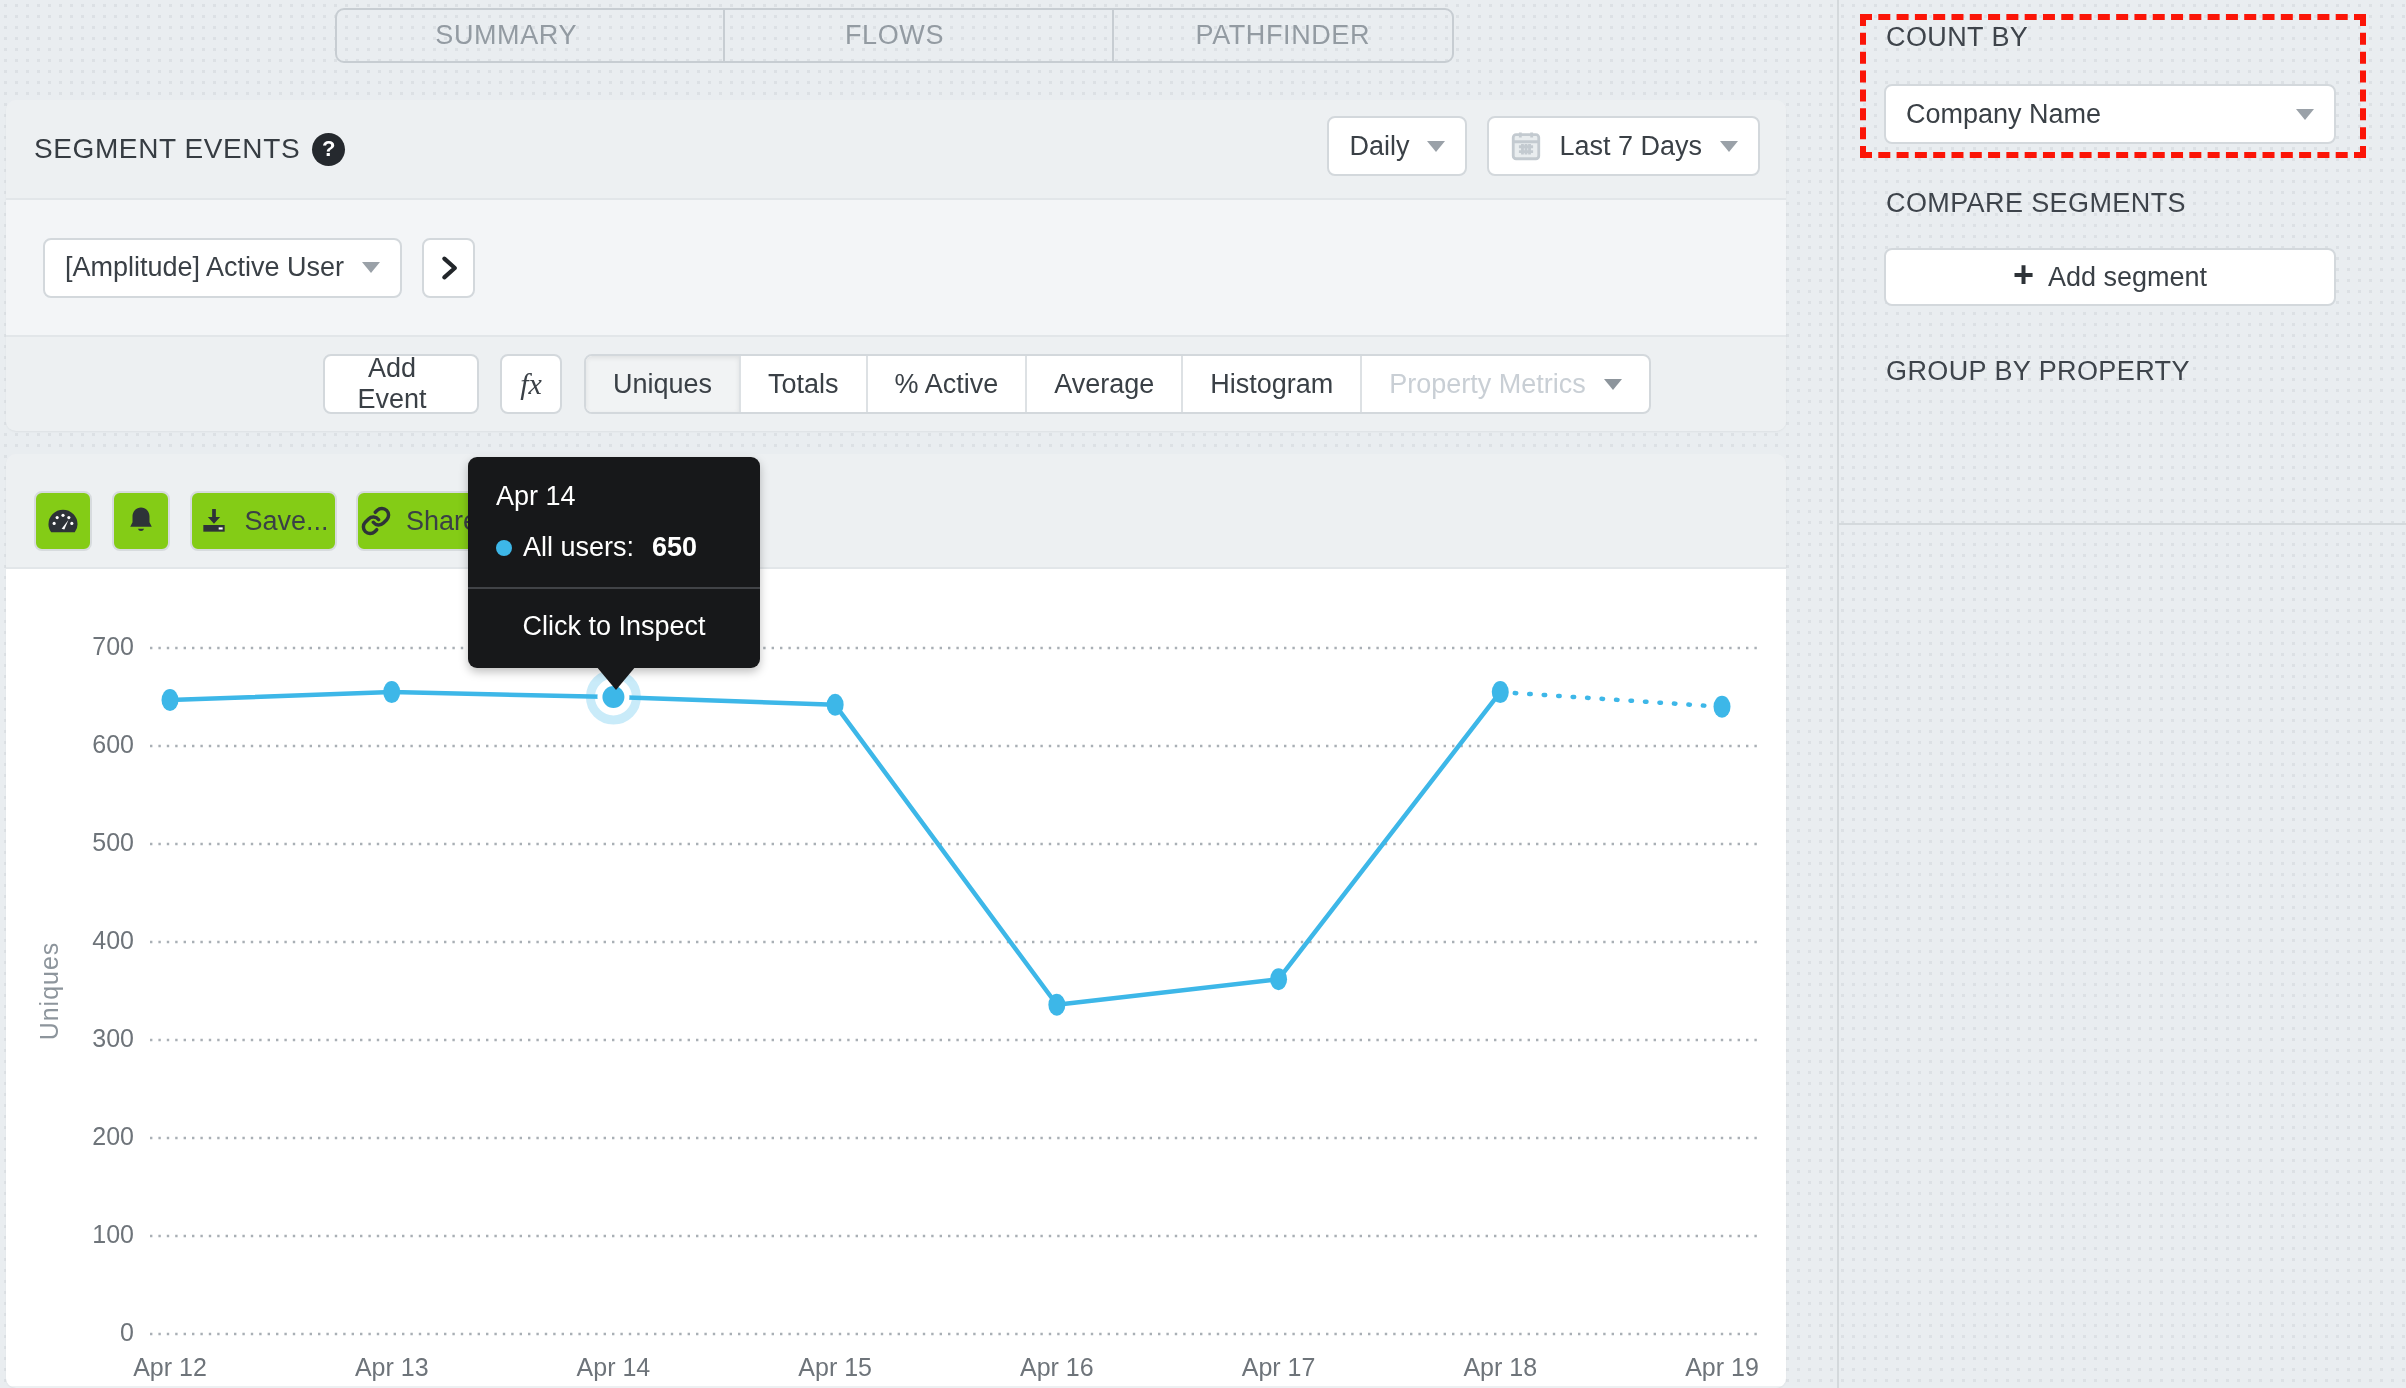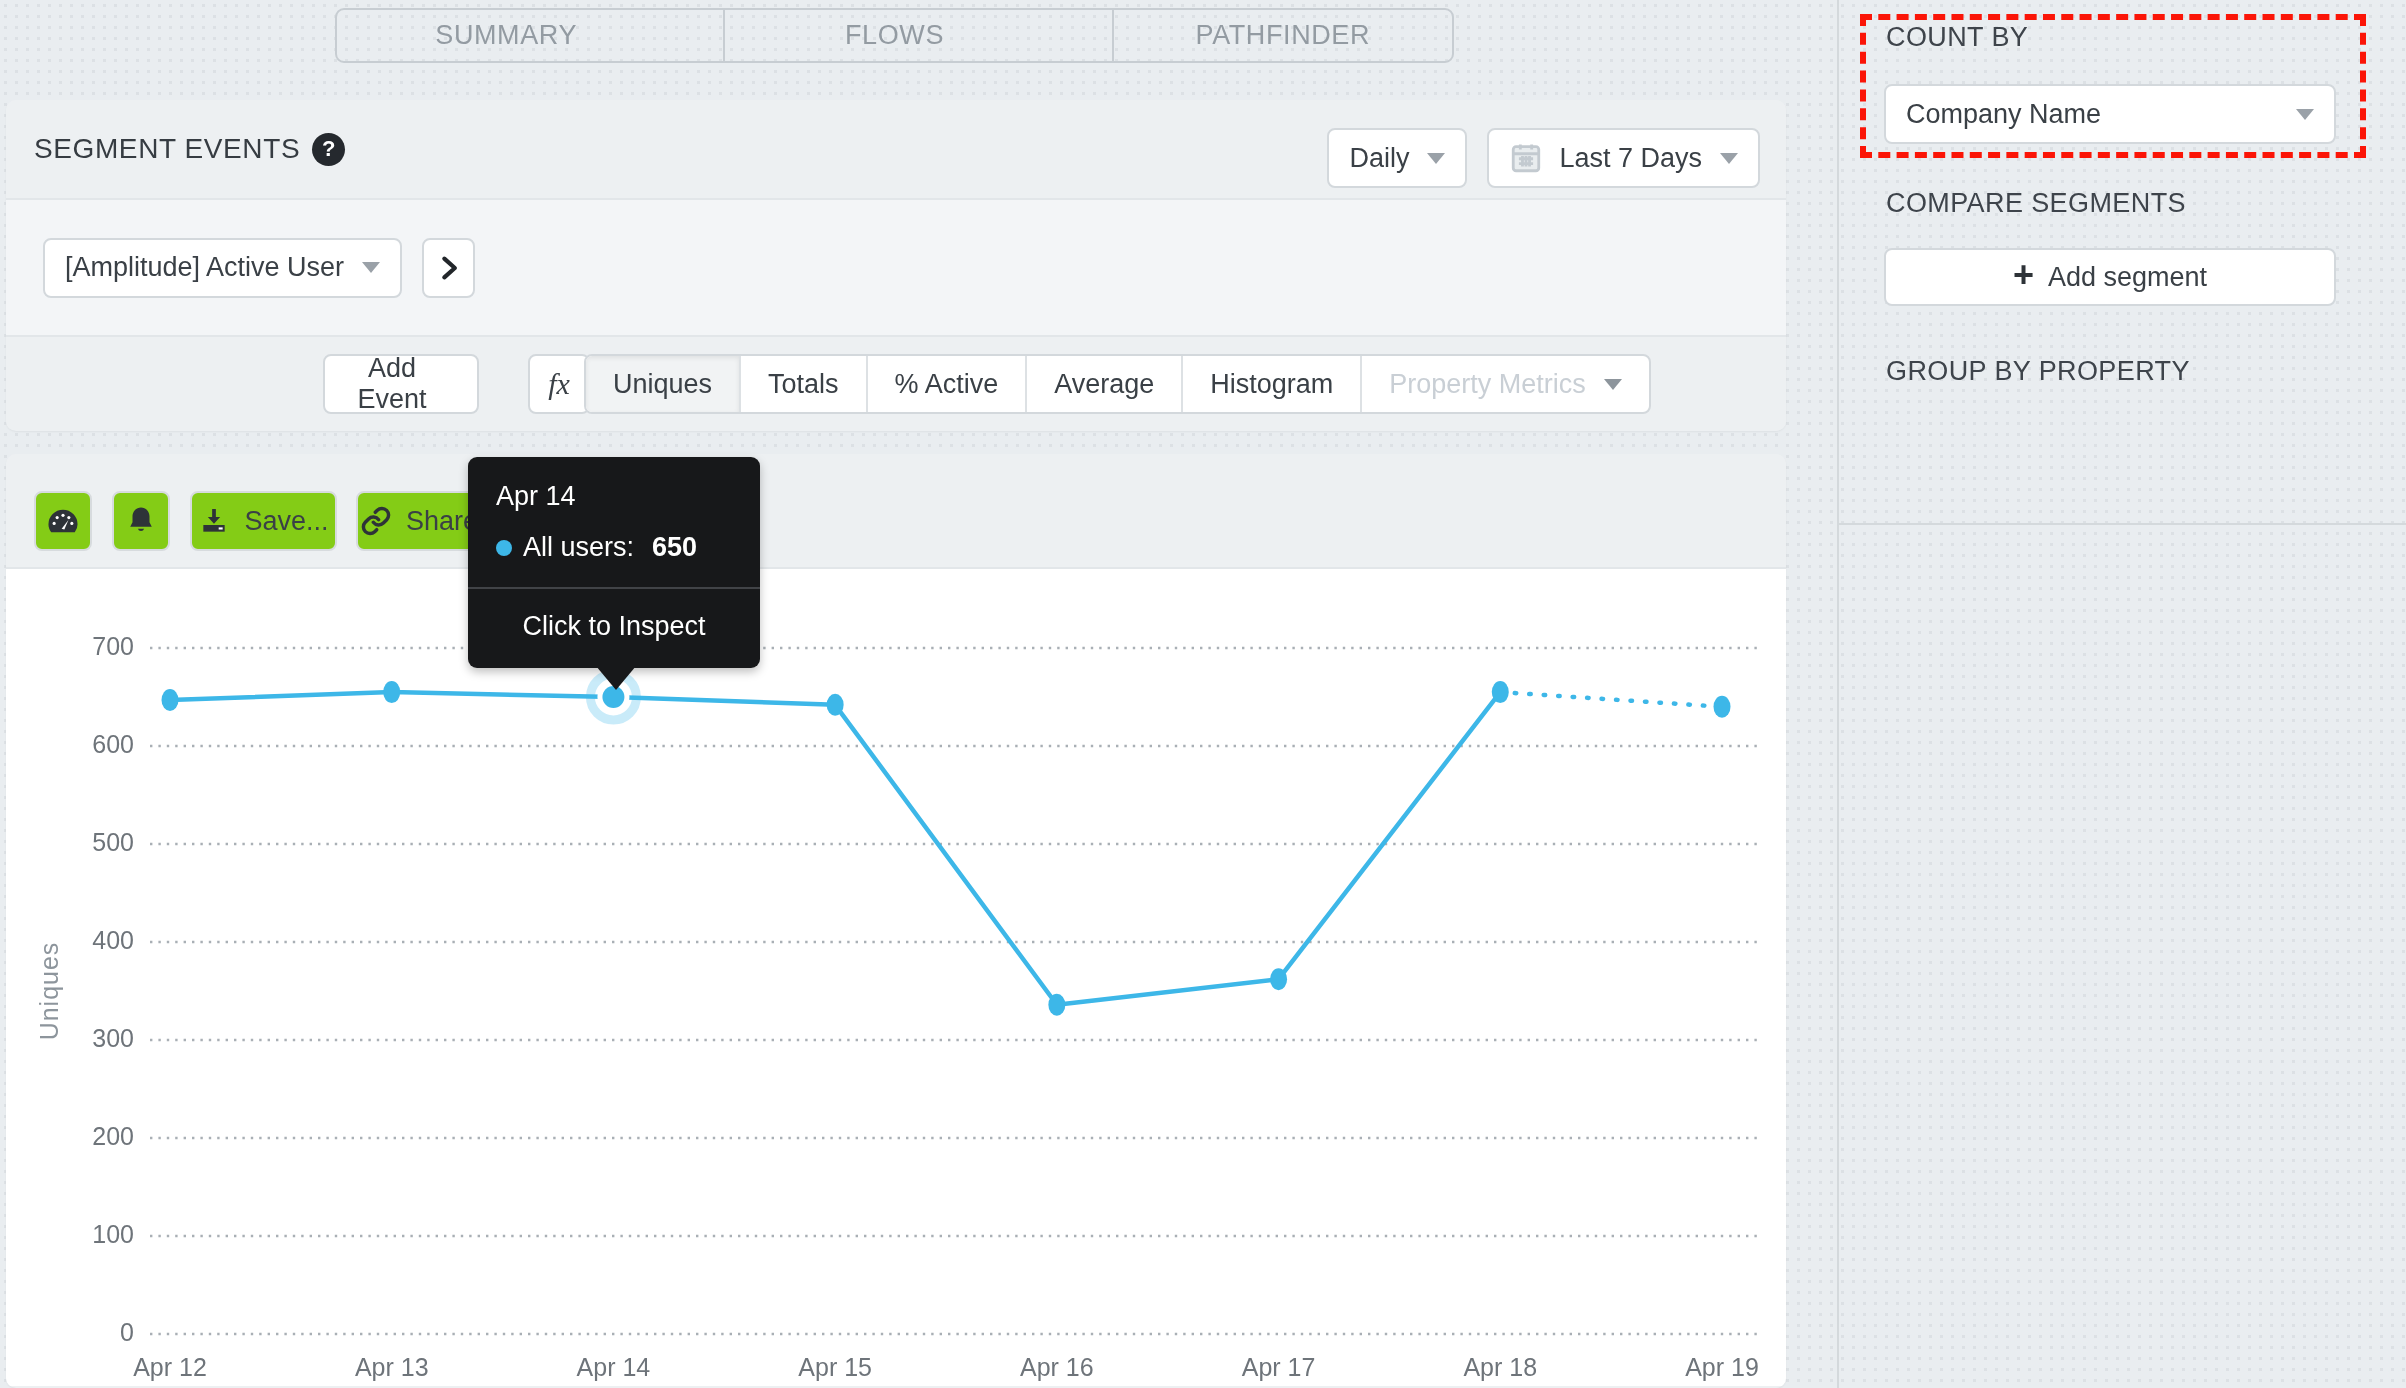--- a/index.html
+++ b/index.html
@@ -32,21 +32,21 @@
   .card2{left:6px;top:454px;width:1780px;height:934px;overflow:hidden;}
   .panel-header{
     position:relative;height:100px;background:#edf0f2;border-bottom:2px solid #e2e6e9;
     display:flex;align-items:center;
   }
   .panel-title{margin-left:28px;font-size:28px;letter-spacing:.6px;font-weight:500;color:#363c42;}
   .help-icon{
     margin-left:12px;width:33px;height:33px;border-radius:50%;background:#25292e;color:#fff;
     display:flex;align-items:center;justify-content:center;font-size:22px;font-weight:700;
   }
-  .header-controls{position:absolute;right:26px;top:28px;display:flex;gap:20px;margin-left:28px;}
+  .header-controls{position:absolute;right:26px;top:16px;display:flex;gap:20px;margin-left:28px;}
   .select{
     background:#fff;border:2px solid #d3d8dc;border-radius:8px;height:60px;
     display:flex;align-items:center;padding:0 20px;font-size:27px;color:#3a4046;cursor:pointer;
   }
   .caret{width:0;height:0;border-left:9px solid transparent;border-right:9px solid transparent;
     border-top:11px solid #9aa1a8;margin-left:18px;flex:0 0 auto;}
   .event-row{
     height:137px;background:#f3f5f7;border-bottom:2px solid #e2e6e9;
     display:flex;align-items:center;padding-left:37px;
   }
@@ -55,21 +55,21 @@
     margin-left:20px;width:53px;height:60px;background:#fff;border:2px solid #d3d8dc;border-radius:8px;
     display:flex;align-items:center;justify-content:center;cursor:pointer;
   }
   .metrics-row{position:relative;height:92px;background:#edf0f2;}
   .btn{
     background:#fff;border:2px solid #d3d8dc;border-radius:8px;height:60px;
     display:inline-flex;align-items:center;justify-content:center;
     font-size:27px;color:#3a4046;cursor:pointer;padding:0 24px;
   }
   .add-event{position:absolute;left:317px;top:17px;width:156px;padding-left:6px;}
-  .fx-btn{position:absolute;left:494px;top:17px;width:62px;font-family:"Liberation Serif","DejaVu Serif",serif;font-style:italic;font-size:30px;margin-left:28px;}
+  .fx-btn{position:absolute;left:494px;top:17px;width:62px;font-family:"Liberation Serif","DejaVu Serif",serif;font-style:italic;font-size:30px;}
   .metric-group{
     position:absolute;left:578px;top:17px;height:60px;display:flex;
     background:#fff;border:2px solid #d3d8dc;border-radius:8px;overflow:hidden;
   }
   .metric-btn{
     display:flex;align-items:center;justify-content:center;padding:0 27px;
     font-size:27px;color:#3a4046;border-left:2px solid #dde1e4;cursor:pointer;white-space:nowrap;
   }
   .metric-btn:first-child{border-left:none;}
   .metric-btn.selected{background:#f1f3f4;box-shadow:inset 0 2px 5px rgba(0,0,0,.08);}

